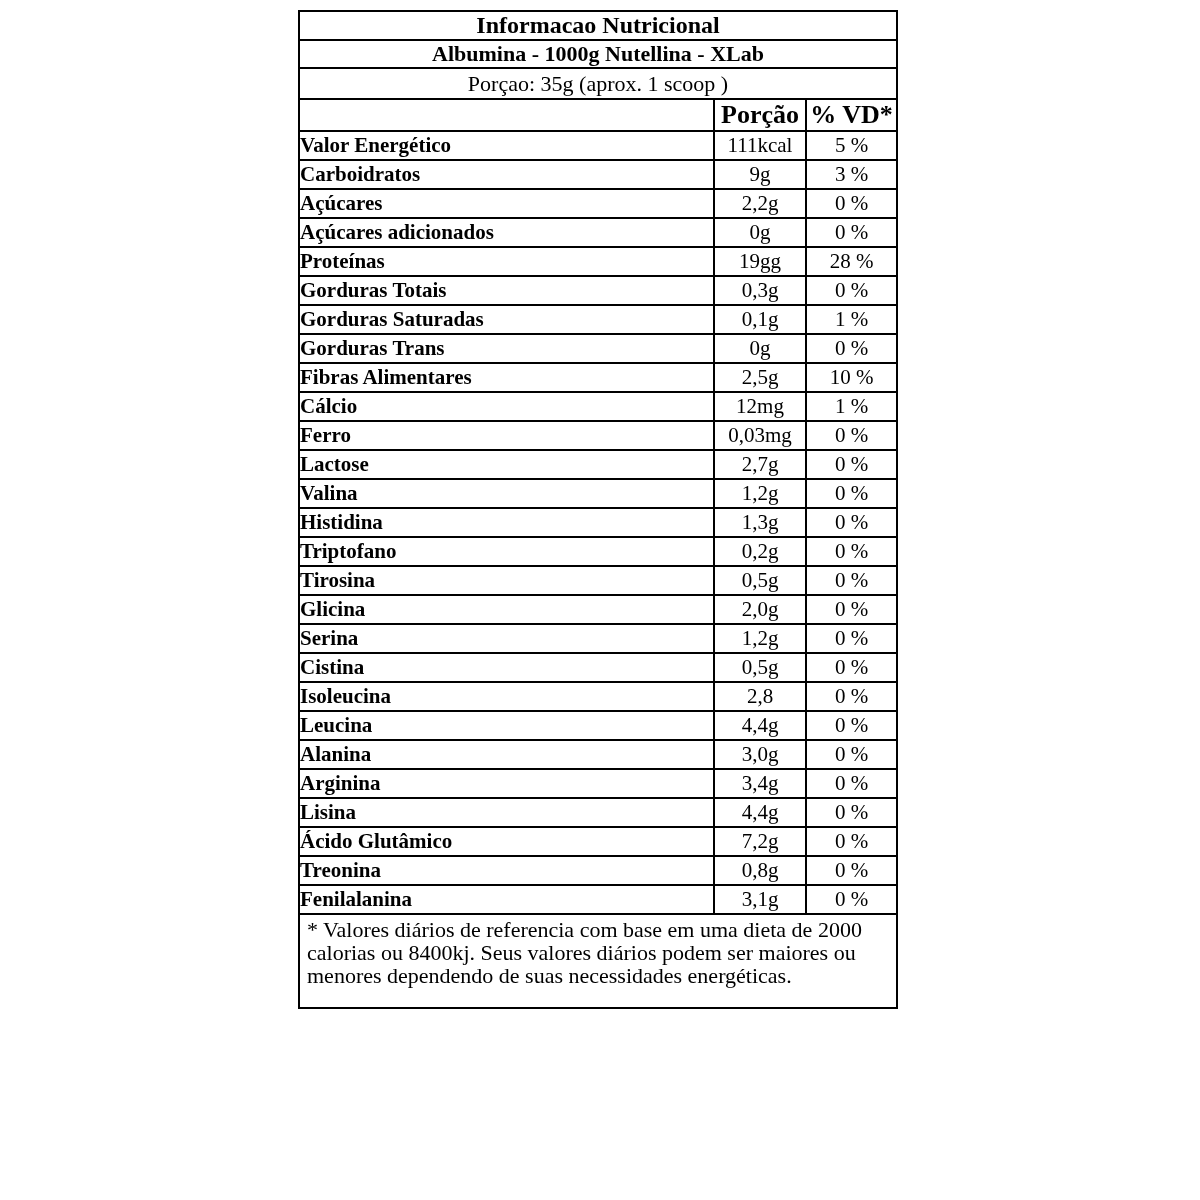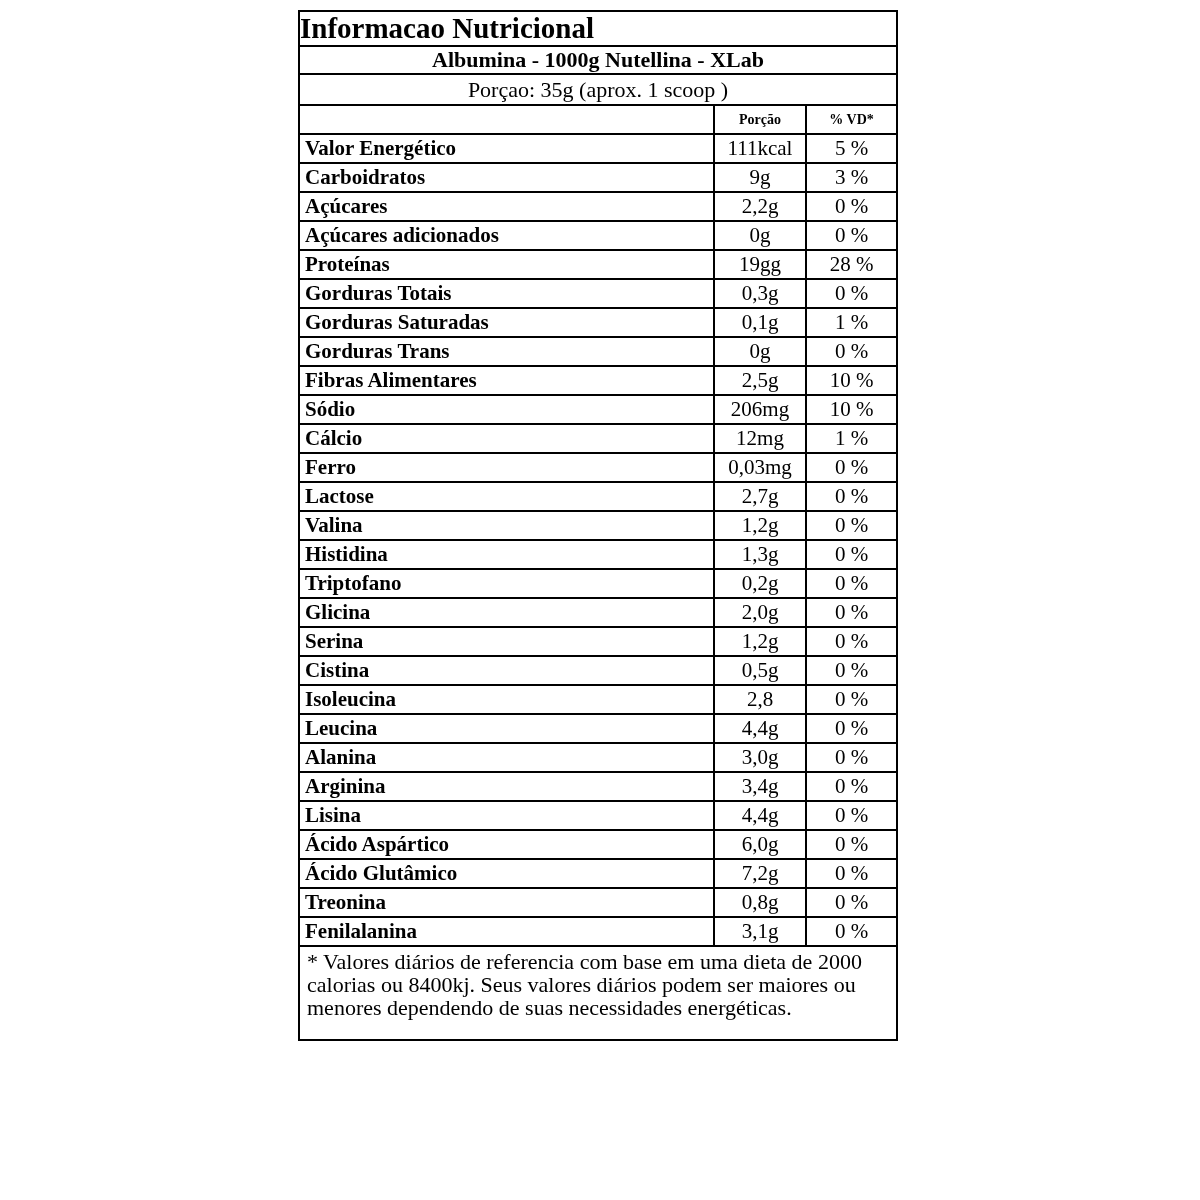--- a/index.html
+++ b/index.html
@@ -23,50 +23,49 @@
     background: #ffffff;
   }
   .nutri-table td {
     border: 2px solid #000000;
     padding: 0;
     overflow: hidden;
     white-space: nowrap;
   }
   .title-row td {
     height: 16px;
-    text-align: left;
-    font-weight: bold;
-    font-size: 29px;
+    text-align: center;
+    font-weight: bold;
+    font-size: 24px;
   }
   .subtitle-row td {
     height: 16px;
     text-align: center;
     font-weight: bold;
     font-size: 22px;
   }
   .serving-row td {
     height: 31px;
     text-align: center;
     font-weight: normal;
     font-size: 22px;
   }
   .colhead-row td {
     height: 29px;
     text-align: center;
     font-weight: bold;
-    font-size: 14px;
+    font-size: 26px;
   }
   .data-row td {
     height: 29px;
     font-size: 21px;
   }
   .data-row .name {
     font-weight: bold;
     text-align: left;
-    padding-left: 5px;
   }
   .data-row .val,
   .data-row .dv {
     text-align: center;
     font-weight: normal;
   }
   .footnote-row td {
     font-size: 22px;
     line-height: 23px;
     font-weight: normal;
@@ -150,25 +149,20 @@
         <td class="val">0g</td>
         <td class="dv">0 %</td>
       </tr>
 
       <tr class="data-row">
         <td class="name">Fibras Alimentares</td>
         <td class="val">2,5g</td>
         <td class="dv">10 %</td>
       </tr>
 
-      <tr class="data-row">
-        <td class="name">Sódio</td>
-        <td class="val">206mg</td>
-        <td class="dv">10 %</td>
-      </tr>
 
       <tr class="data-row">
         <td class="name">Cálcio</td>
         <td class="val">12mg</td>
         <td class="dv">1 %</td>
       </tr>
 
       <tr class="data-row">
         <td class="name">Ferro</td>
         <td class="val">0,03mg</td>
@@ -193,20 +187,25 @@
         <td class="val">1,3g</td>
         <td class="dv">0 %</td>
       </tr>
 
       <tr class="data-row">
         <td class="name">Triptofano</td>
         <td class="val">0,2g</td>
         <td class="dv">0 %</td>
       </tr>
 
+      <tr class="data-row">
+        <td class="name">Tirosina</td>
+        <td class="val">0,5g</td>
+        <td class="dv">0 %</td>
+      </tr>
 
       <tr class="data-row">
         <td class="name">Glicina</td>
         <td class="val">2,0g</td>
         <td class="dv">0 %</td>
       </tr>
 
       <tr class="data-row">
         <td class="name">Serina</td>
         <td class="val">1,2g</td>
@@ -242,25 +241,20 @@
         <td class="val">3,4g</td>
         <td class="dv">0 %</td>
       </tr>
 
       <tr class="data-row">
         <td class="name">Lisina</td>
         <td class="val">4,4g</td>
         <td class="dv">0 %</td>
       </tr>
 
-      <tr class="data-row">
-        <td class="name">Ácido Aspártico</td>
-        <td class="val">6,0g</td>
-        <td class="dv">0 %</td>
-      </tr>
 
       <tr class="data-row">
         <td class="name">Ácido Glutâmico</td>
         <td class="val">7,2g</td>
         <td class="dv">0 %</td>
       </tr>
 
       <tr class="data-row">
         <td class="name">Treonina</td>
         <td class="val">0,8g</td>

